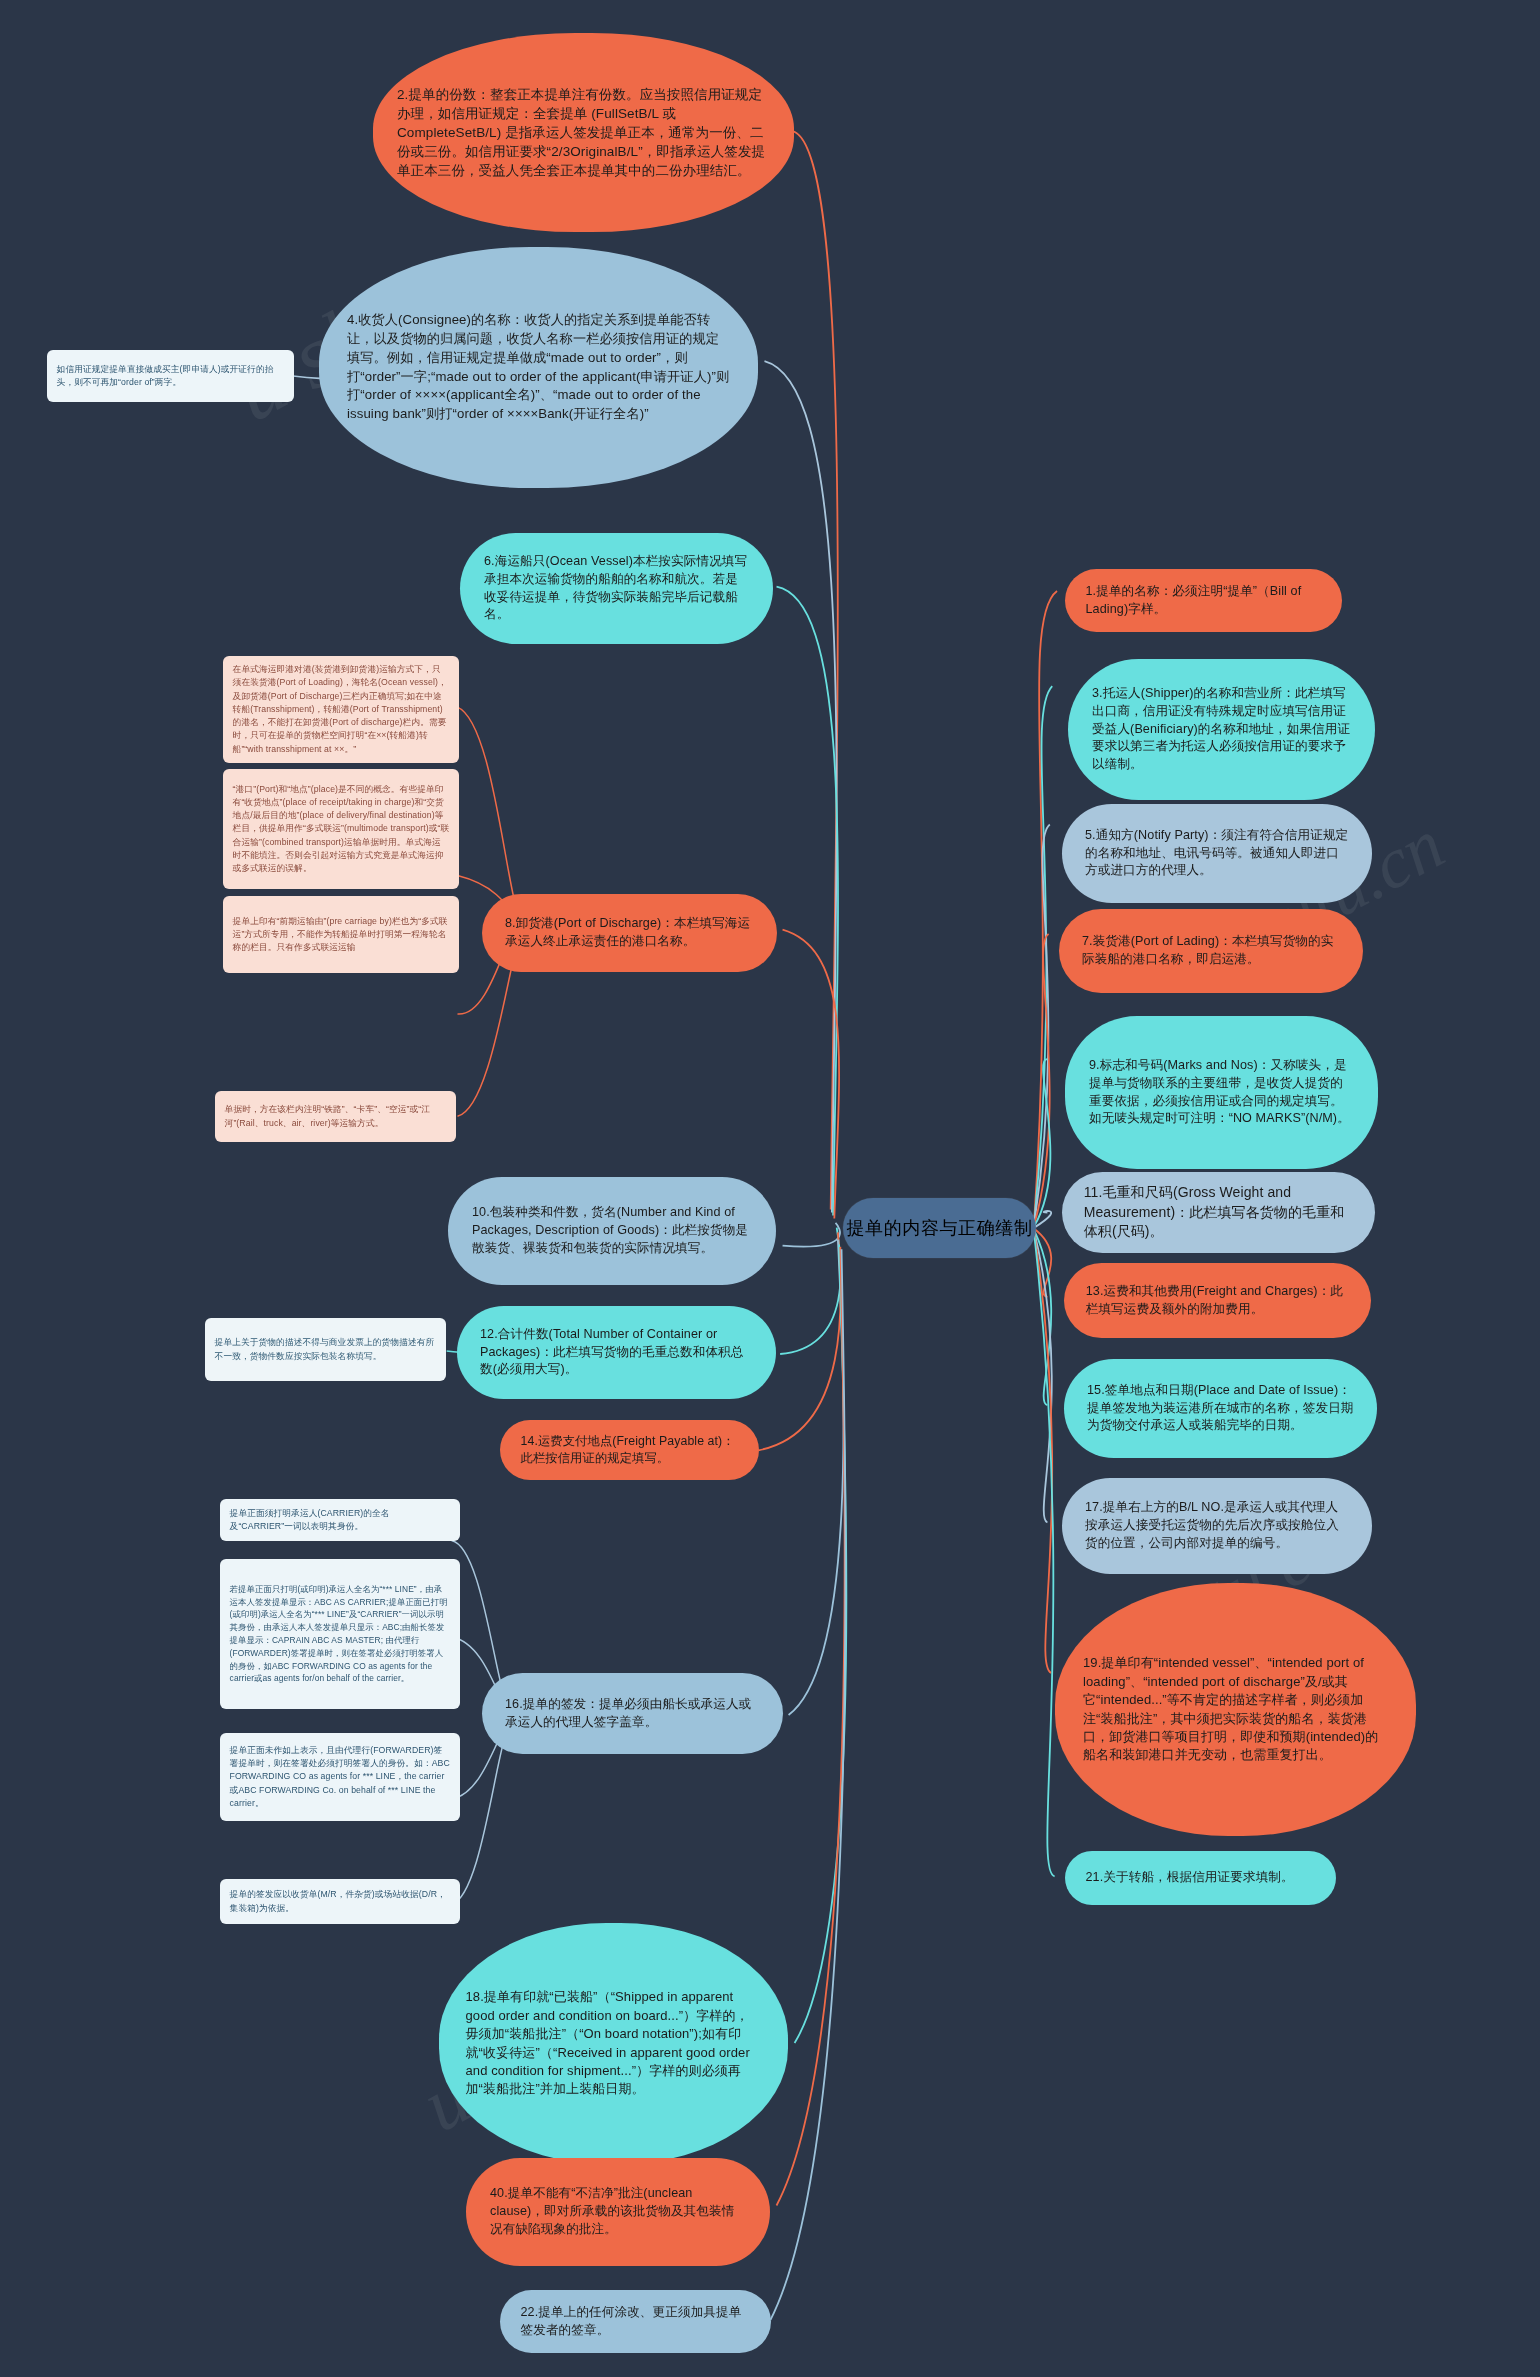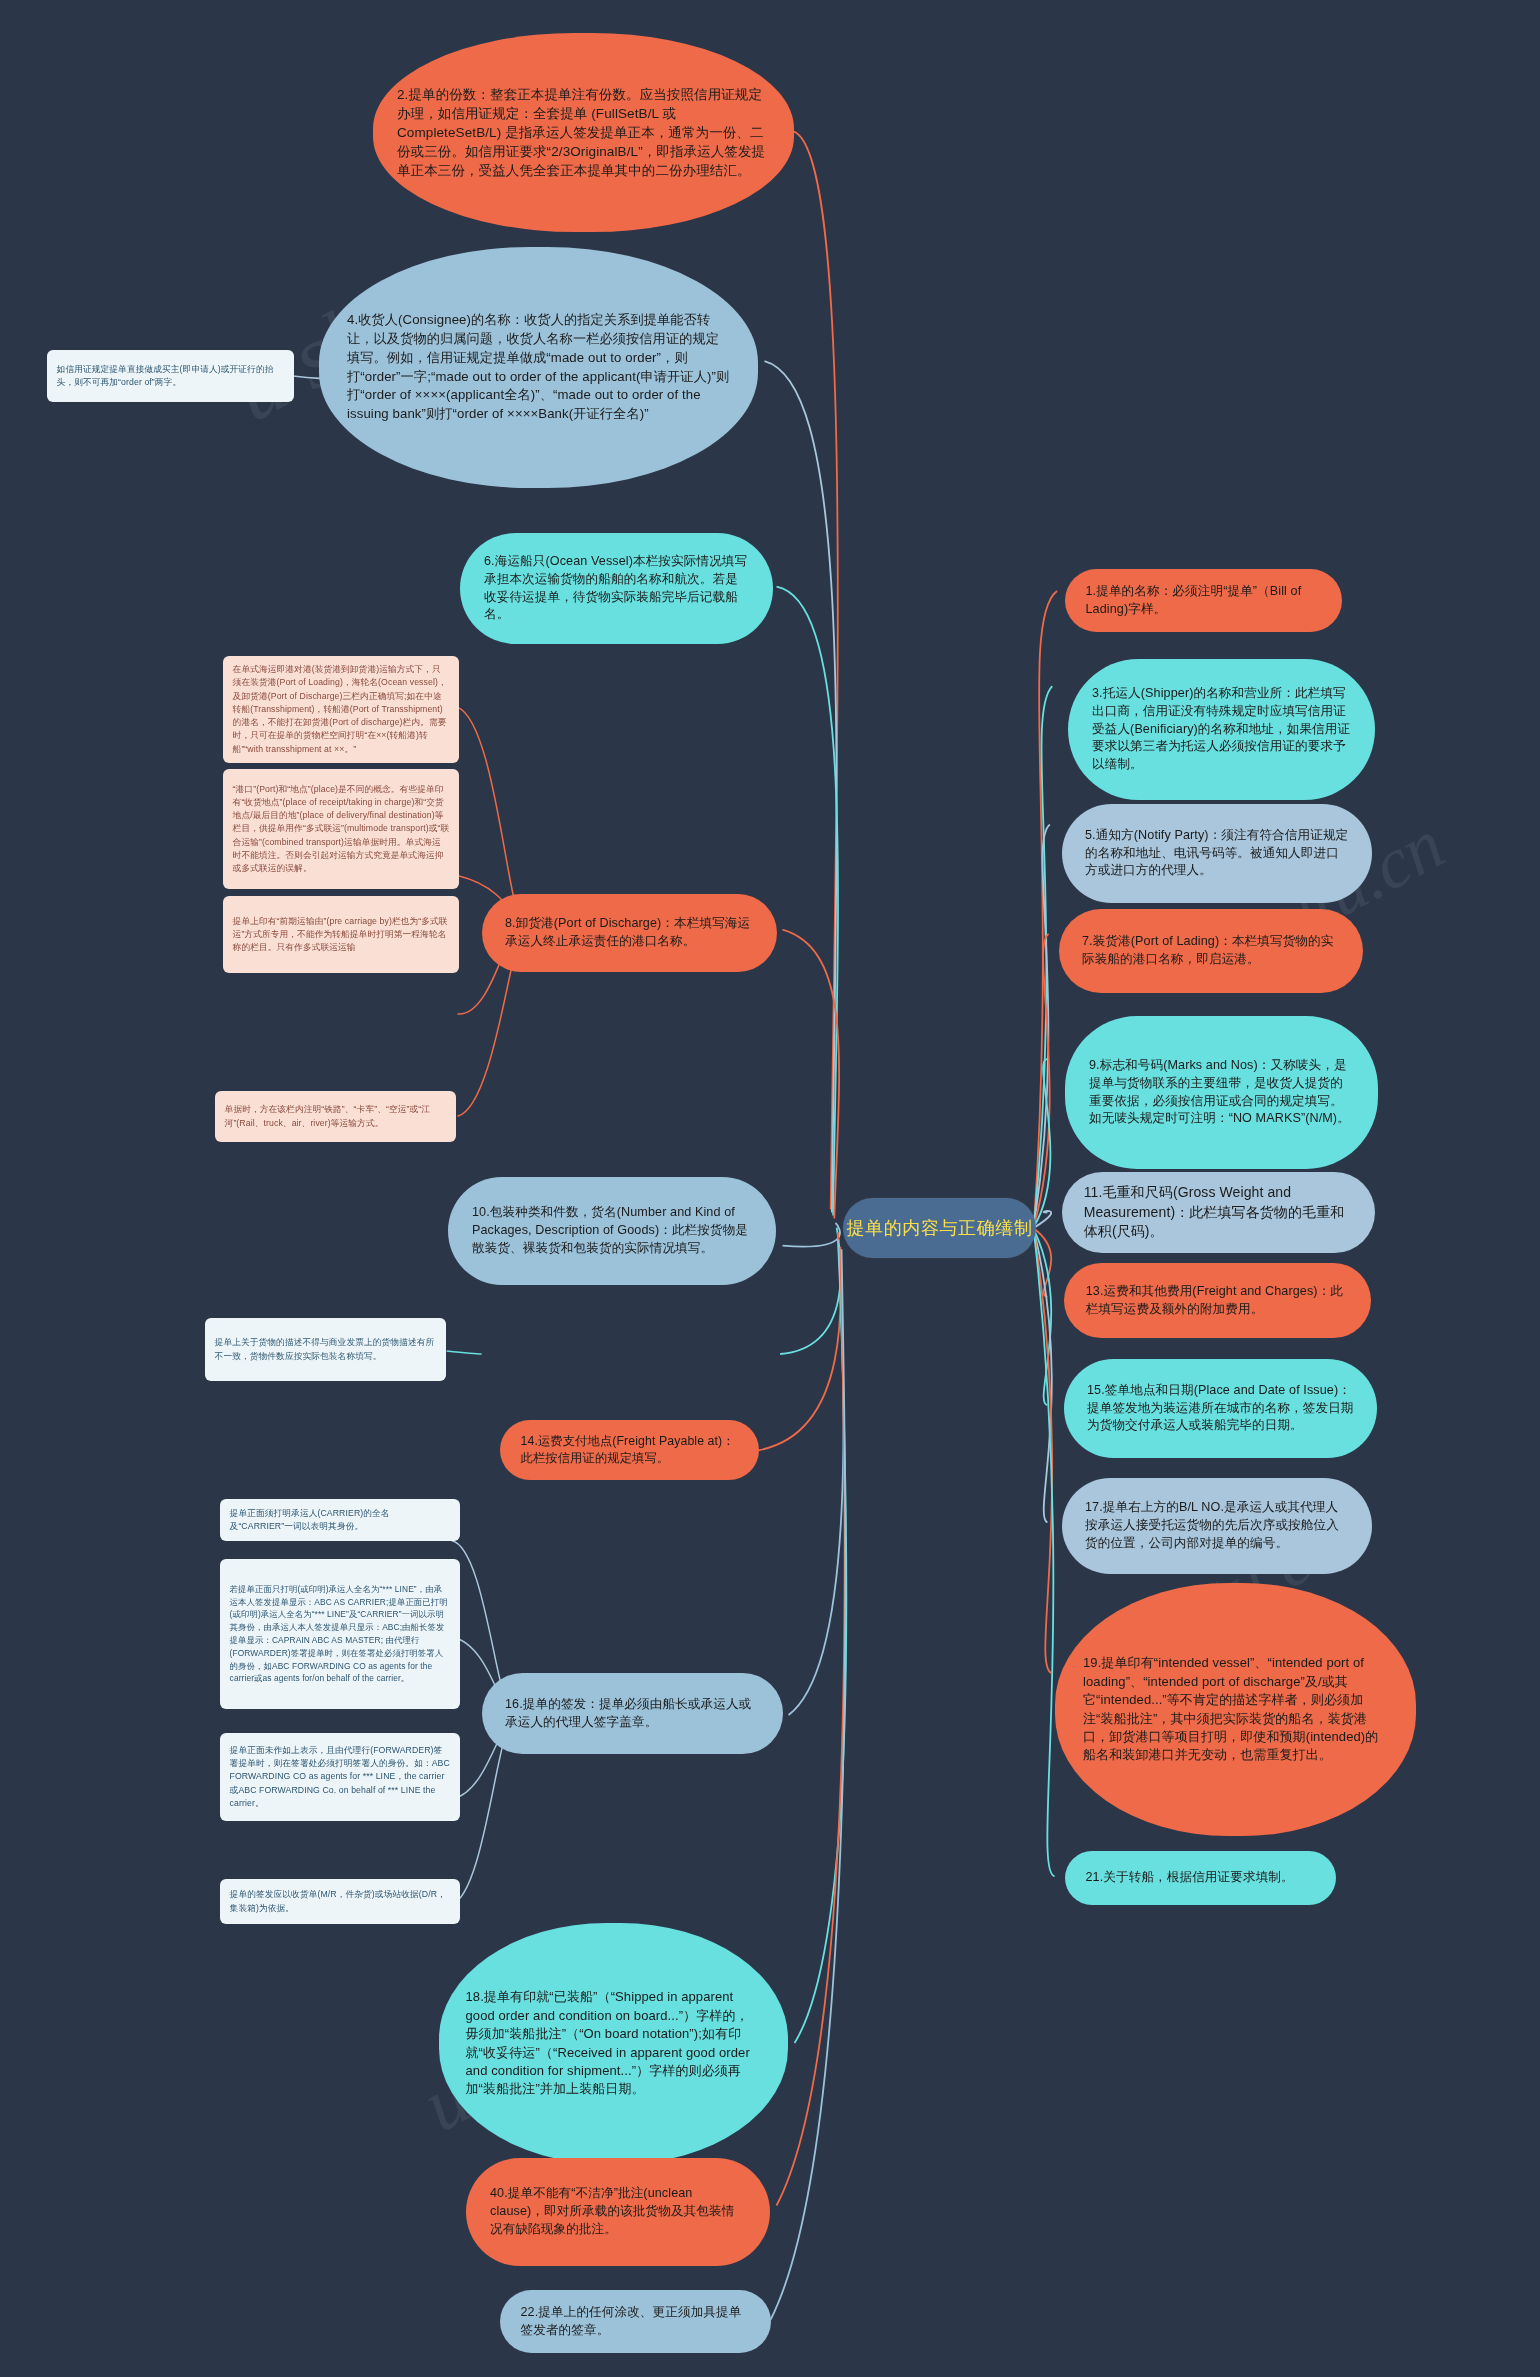--- a/index.html
+++ b/index.html
@@ -33,21 +33,21 @@
 
   
   .r-pill   {border-radius:72px;}
   .r-blob   {border-radius:48%;}
   .r-card   {border-radius:6px;}
 
   
   .center-title{
     position:absolute;
     background:#4a6c93;
-    color:#fde047;
+    color:#000000;
     border-radius:36px;
     display:flex;align-items:center;justify-content:center;
     font-size:18px;
     letter-spacing:0.6px;
     box-shadow:0 0 0 0.6px rgba(255,255,255,.06);
     font-family:Liberation Mono, monospace;
   }
   .note-sm{ font-size:8.7px; line-height:1.52; padding:7.2px 9.6px; }
 
   .wm{
@@ -129,20 +129,23 @@
   </div>
 
   <div class="node c-orange r-pill" style="left:482px;top:894px;width:295px;height:78px;padding:9.6px 23px;font-size:12.6px;">
     <span class="txt">8.卸货港(Port of Discharge)：本栏填写海运承运人终止承运责任的港口名称。</span>
   </div>
 
   <div class="node c-blue r-pill" style="left:448px;top:1177px;width:328px;height:108px;padding:11px 24px;font-size:12.6px;">
     <span class="txt">10.包装种类和件数，货名(Number and Kind of Packages, Description of Goods)：此栏按货物是散装货、裸装货和包装货的实际情况填写。</span>
   </div>
 
+  <div class="node c-cyan r-pill" style="left:457px;top:1306px;width:319px;height:93px;padding:9.6px 23px;font-size:12.6px;">
+    <span class="txt">12.合计件数(Total Number of Container or Packages)：此栏填写货物的毛重总数和体积总数(必须用大写)。</span>
+  </div>
 
   <div class="node c-orange r-pill" style="left:500px;top:1420px;width:259px;height:60px;padding:8.4px 20.5px;font-size:12.3px;">
     <span class="txt">14.运费支付地点(Freight Payable at)：此栏按信用证的规定填写。</span>
   </div>
 
   <div class="node c-blue r-pill" style="left:482px;top:1673px;width:301px;height:81px;padding:9.6px 23px;font-size:12.6px;">
     <span class="txt">16.提单的签发：提单必须由船长或承运人或承运人的代理人签字盖章。</span>
   </div>
 
   <div class="node c-cyan r-blob" style="left:439px;top:1923px;width:349px;height:241px;padding:13.2px 26.5px;font-size:13px;">

